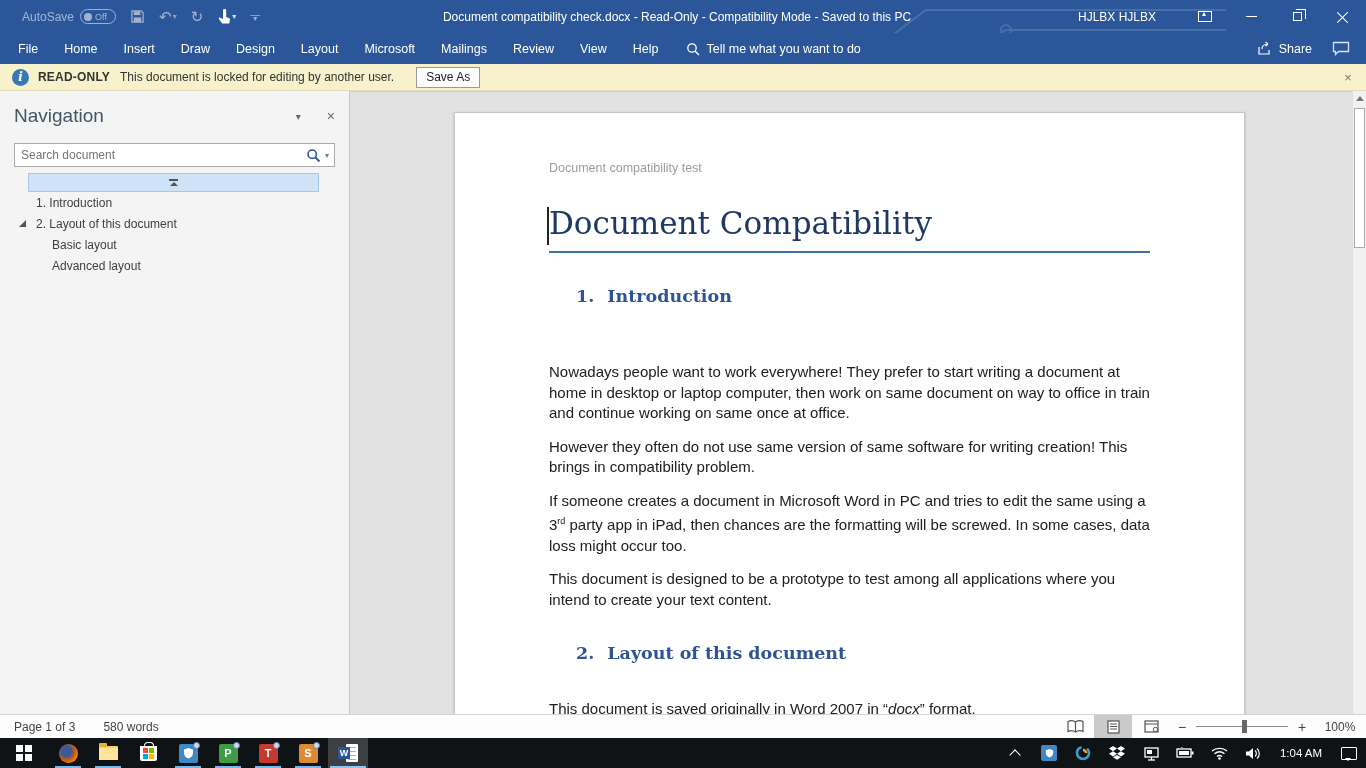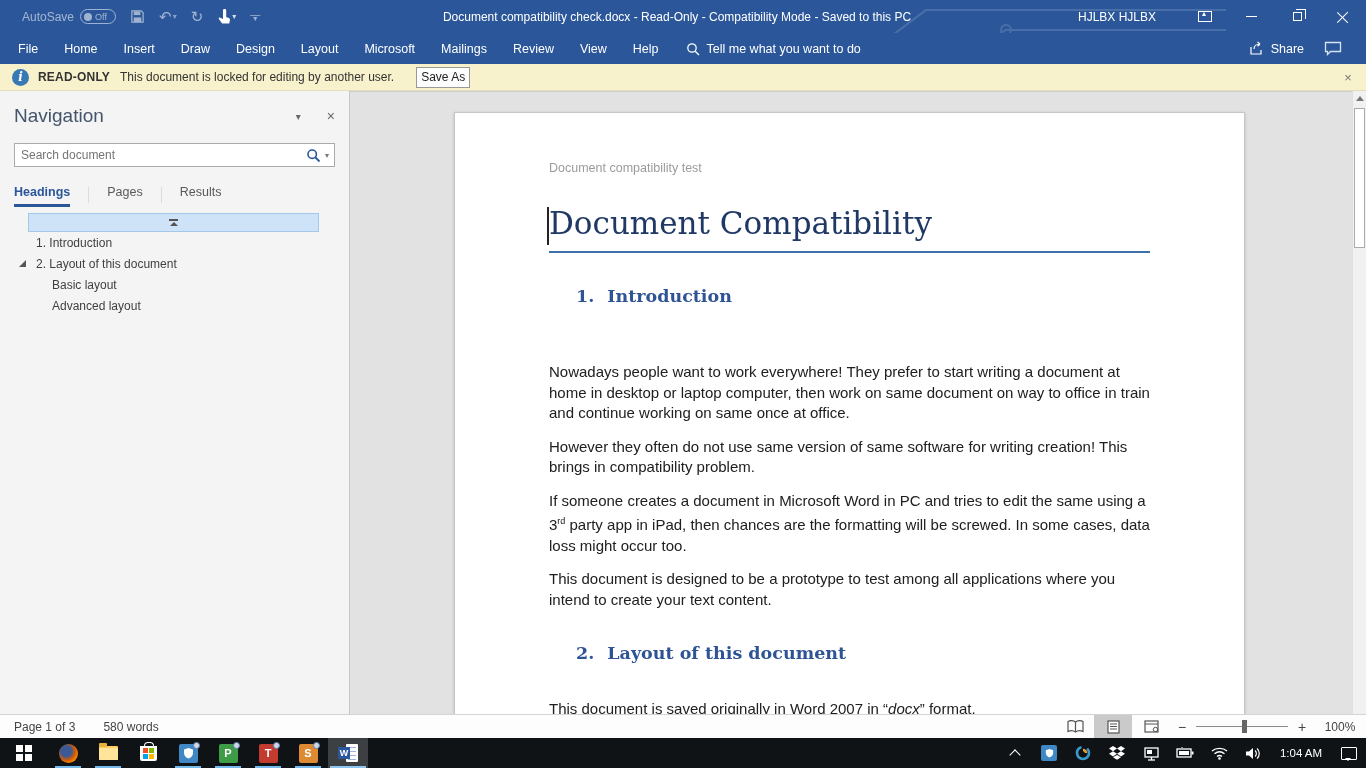--- a/index.html
+++ b/index.html
@@ -29,30 +29,30 @@
   .ic-x:before,.ic-x:after { content:""; position:absolute; left:5px; top:-1px; width:1.4px; height:15px; background:#fff; }
   .ic-x:before { transform:rotate(45deg);} .ic-x:after { transform:rotate(-45deg);}
   .ic-ribbonopts { width:14px; height:11px; border:1px solid #fff; position:relative; }
   .ic-ribbonopts:before { content:"▴"; position:absolute; top:-3px; left:3px; font-size:8px; color:#fff; }
 
   
   .tabsrow { height:31px; background:#2b579a; color:#fff; display:flex; align-items:center; flex:0 0 auto; position:relative; z-index:1; }
   .rtab { padding:0 13px; font-size:12.5px; height:31px; display:flex; align-items:center; }
   .rtab.first { padding-left:18px; }
   .tellme { display:flex; align-items:center; gap:7px; margin-left:14px; font-size:12.5px; }
-  .tabs-right { margin-left:auto; display:flex; align-items:center; gap:20px; padding-right:24px; }
+  .tabs-right { margin-left:auto; display:flex; align-items:center; gap:20px; padding-right:16px; }
   .share { display:flex; align-items:center; gap:6px; font-size:12.5px; }
   svg.wic { display:block; }
 
   
   .banner { height:27px; background:#f7f1cc; display:flex; align-items:center; border-bottom:1px solid #e3ddb9; flex:0 0 auto; }
   .info-ic { width:17px; height:17px; border-radius:50%; background:#3879b5; color:#fff; font:italic bold 12px "DejaVu Serif",serif; display:flex; align-items:center; justify-content:center; margin:0 9px 0 12px; }
   .ro-label { font-weight:bold; color:#333; margin-right:10px; letter-spacing:.2px; }
   .ro-msg { color:#333; }
-  .saveas-btn { margin-left:22px; width:54px; height:21px; background:#fdfdfd; border:1px solid #999; display:flex; align-items:center; justify-content:center; color:#222; }
+  .saveas-btn { margin-left:22px; width:64px; height:21px; background:#fdfdfd; border:1px solid #999; display:flex; align-items:center; justify-content:center; color:#222; }
   .banner-x { margin-left:auto; margin-right:9px; color:#777; font-size:13px; width:18px; text-align:center; }
 
   
   .content { flex:1 1 auto; display:flex; min-height:0; }
 
   
   .navpane { width:350px; background:#f4f4f4; border-right:1px solid #c6c6c6; flex:0 0 auto; position:relative; }
   .nav-head { display:flex; align-items:center; padding:14px 14px 0 14px; }
   .nav-title { font-size:19px; color:#44546a; }
   .nav-head-ics { margin-left:auto; display:flex; align-items:center; gap:26px; color:#666; }
@@ -252,27 +252,20 @@
       <div class="searchbox">
         <input type="text" placeholder="Search document" style="">
         <span class="sb-ics">
           <svg class="wic" width="15" height="15" viewBox="0 0 15 15">
               <circle cx="6.2" cy="6.2" r="4.2" fill="none" stroke="#2b579a" stroke-width="1.6"></circle>
               <line x1="9.5" y1="9.5" x2="13.5" y2="13.5" stroke="#2b579a" stroke-width="1.8"></line>
             </svg>
           <span style="color:#777; font-size:8px;">▾</span>
         </span>
       </div>
-      <div class="nav-tabs">
-        <span class="nav-tab active">Headings</span>
-        <span class="nav-tab sep"></span>
-        <span class="nav-tab">Pages</span>
-        <span class="nav-tab sep"></span>
-        <span class="nav-tab">Results</span>
-      </div>
       <div class="nav-list">
         <div class="nav-sel">
           <span class="jump-ic">
               <span class="bar"></span>
               <span class="tri"></span>
             </span>
         </div>
         <div class="nav-item ni-l1">1. Introduction</div>
         <div class="nav-item ni-l1">
           <span class="tri-exp"></span>

